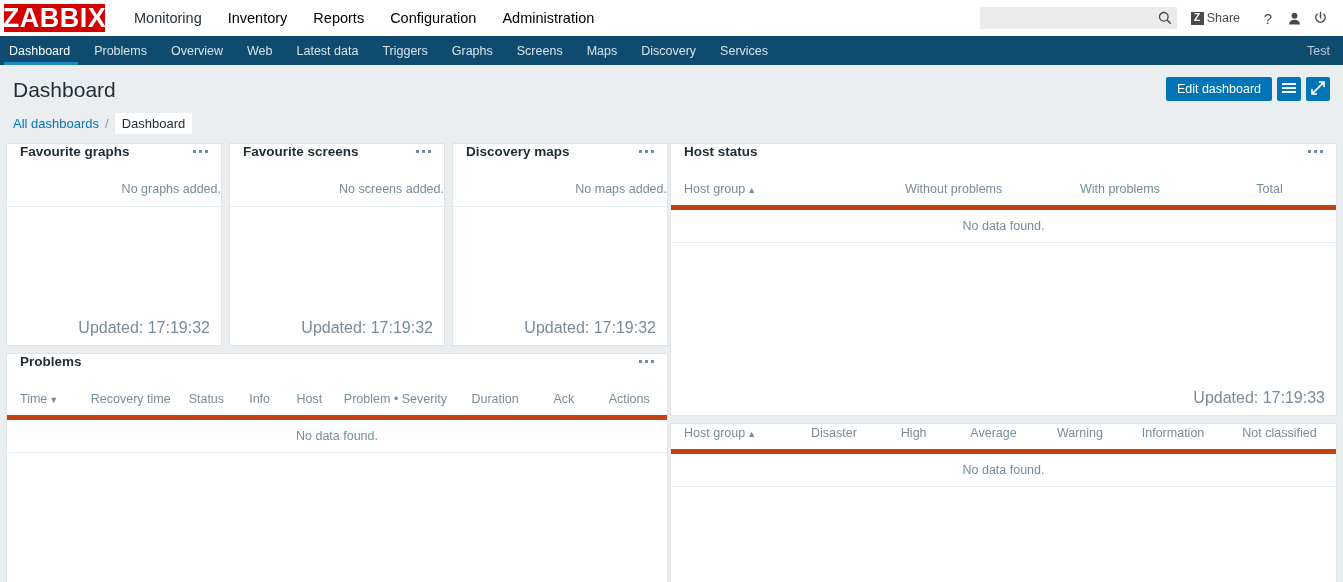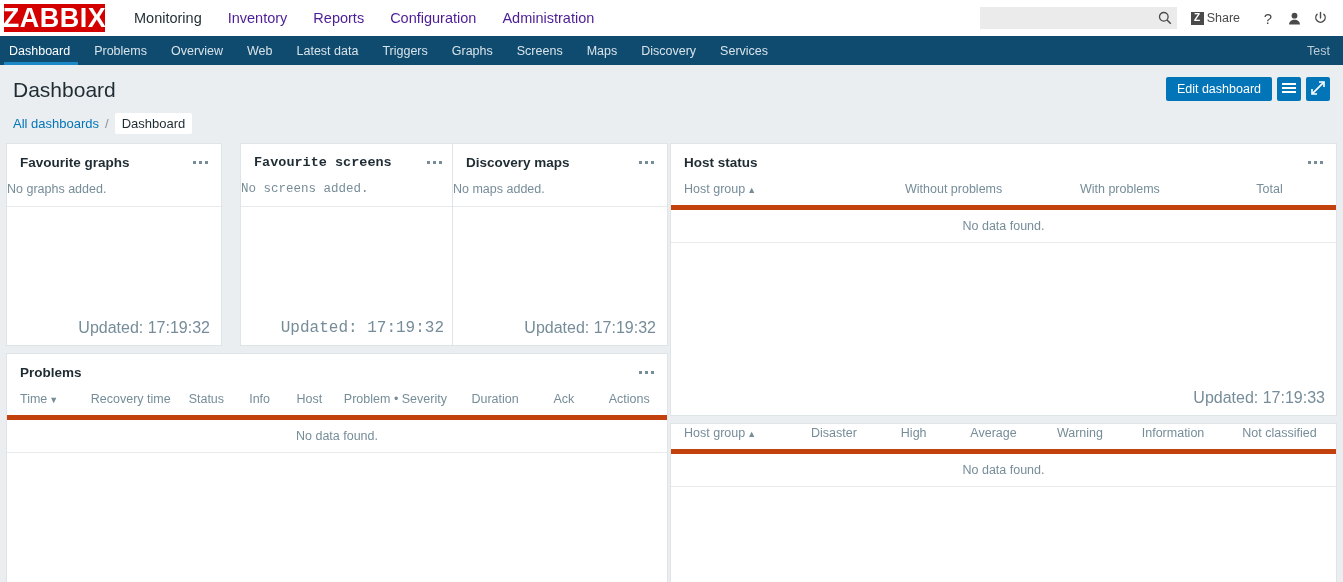--- a/index.html
+++ b/index.html
@@ -30,21 +30,21 @@
     display: flex; align-items: center; justify-content: center;
     font-family: "Liberation Sans", sans-serif;
   }
   .main-nav { display: flex; align-items: center; height: 36px; margin-left: 16px; }
   .main-nav-item {
     position: relative;
     padding: 0 13px;
     height: 36px;
     line-height: 36px;
     font-size: 14.5px;
-    color: #4c1d95;
+    color: #000000;
     cursor: pointer;
     white-space: nowrap;
   }
   .main-nav-item.selected { color: #1f2c33; }
   .main-nav-item.selected::after {
     content: "";
     position: absolute;
     left: 50%; bottom: -9px;
     margin-left: -10px;
     width: 0; height: 0;
@@ -202,40 +202,40 @@
   }
   .widget {
     background: #ffffff;
     border: 1px solid #dfe4e7;
     position: absolute;
     overflow: hidden;
   }
   .widget-head {
     height: 36px;
     display: flex;
-    align-items: center;
+    align-items: flex-start;
     padding: 0 11px 0 13px;
     position: relative;
   }
   .widget-title {
     font-size: 13.5px;
     font-weight: bold;
     color: #1f2c33;
   }
   .widget-menu {
     margin-left: auto;
     display: flex; gap: 3px;
     cursor: pointer;
     padding: 6px 2px;
   }
   .widget-menu i { width: 3px; height: 3px; background: #768d99; display: block; }
   .widget-body { position: relative; height: calc(100% - 36px); }
 
   .empty-msg {
-    text-align: left;
+    text-align: right;
     font-size: 12.5px;
     color: #768d99;
     padding: 2px 0 10px 0;
   }
   .widget-sep { border-bottom: 1px solid #e8ebed; }
   .updated {
     position: absolute;
     right: 11px; bottom: 8px;
     font-size: 16px;
     color: #768d99;
@@ -365,21 +365,21 @@
           <i></i>
           <i></i>
         </span>
     </div>
     <div class="widget-body">
       <div class="empty-msg widget-sep">No graphs added.</div>
       <div class="updated">Updated: 17:19:32</div>
     </div>
   </div>
 
-  <div class="widget" style="left:240px; top:0; width:216px; height:203px;font-family:Liberation Mono, monospace;">
+  <div class="widget" style="left:229px; top:0; width:216px; height:203px;">
     <div class="widget-head">
       <span class="widget-title">Favourite screens</span>
       <span class="widget-menu">
           <i></i>
           <i></i>
           <i></i>
         </span>
     </div>
     <div class="widget-body">
       <div class="empty-msg widget-sep">No screens added.</div>

